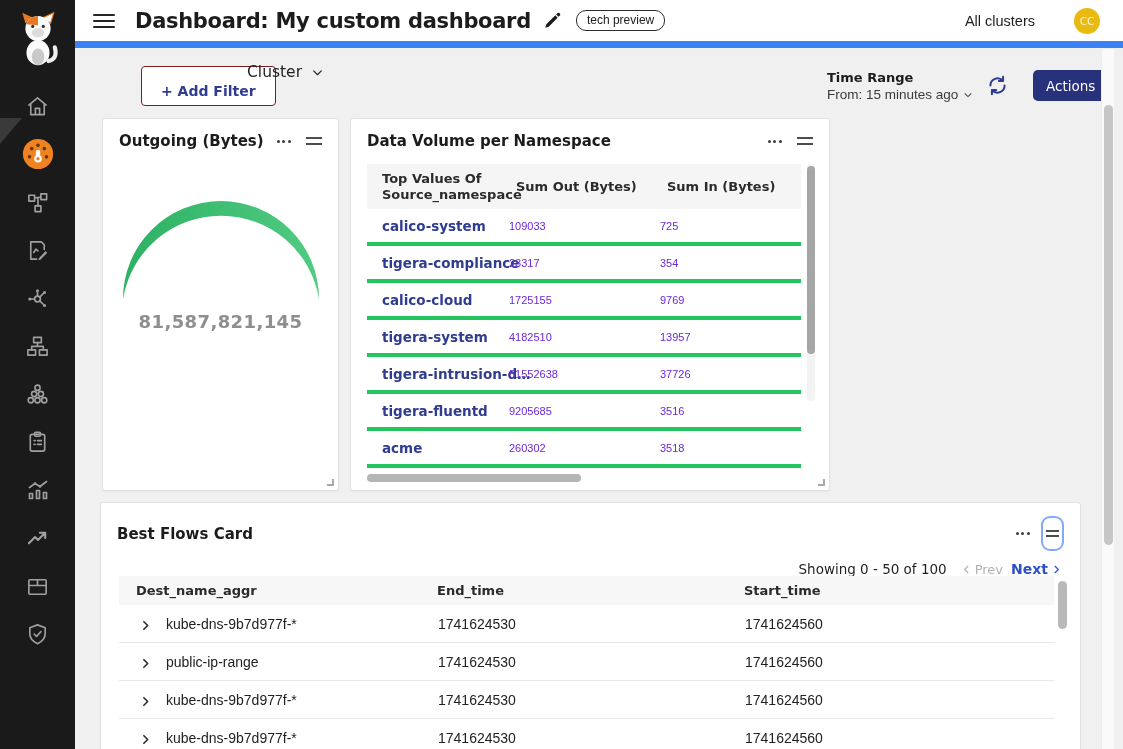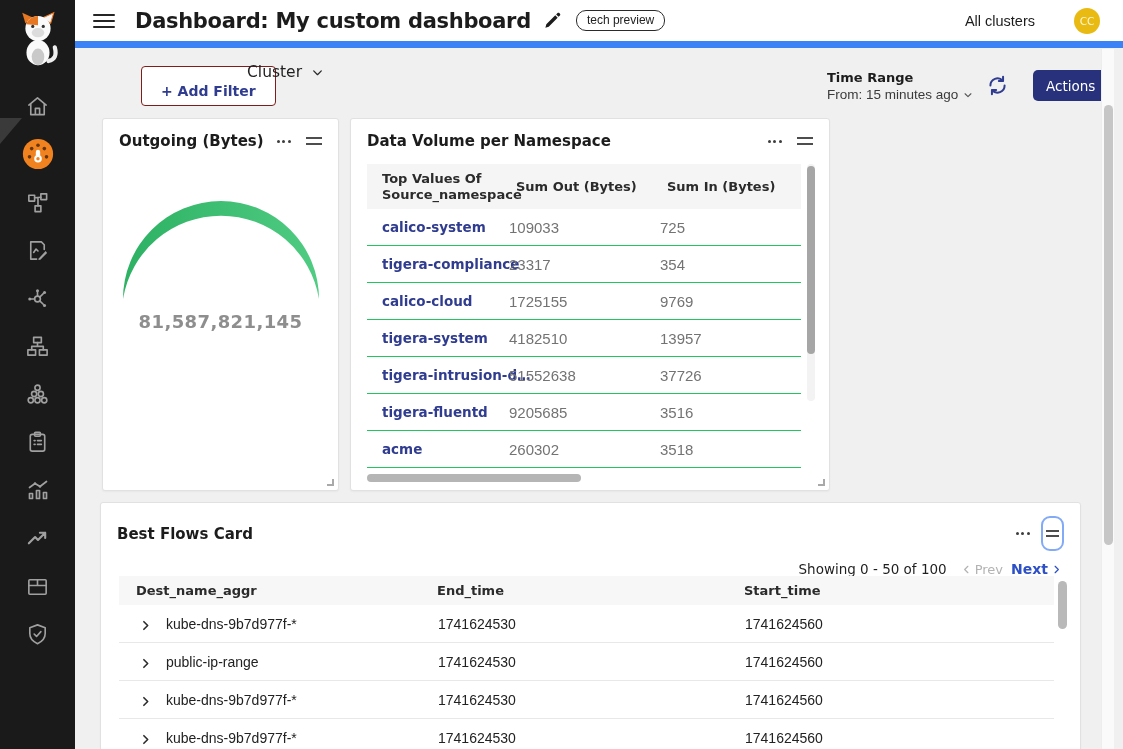--- a/index.html
+++ b/index.html
@@ -69,24 +69,24 @@
   .gauge-value { position:absolute; left:0; top:192px; width:100%; text-align:center;
                  font-size:18px; color:#8e8e8e; letter-spacing:0.4px; }
 
   
   .card-datavol { left:275px; top:70px; width:480px; height:373px; }
   .dv-table { position:absolute; left:16px; top:45px; width:434px; }
   .dv-hrow { display:grid; grid-template-columns:134px 151px 149px; background:#f5f5f5; min-height:45px;
              align-items:center; }
   .dv-hcell { font-size:13px; color:#2b2b2b; line-height:16px; padding:6px 6px 6px 15px; }
   .dv-row { display:grid; grid-template-columns:134px 151px 149px; height:37px; align-items:center;
-            border-bottom:1px solid #22c55e; }
+            border-bottom:4px solid #22c55e; }
   .dv-ns { padding-left:15px; font-size:13.5px; color:#2f3c8f; cursor:pointer;
            font-family:"DejaVu Sans", sans-serif; font-weight:bold; white-space:nowrap; }
-  .dv-num { font-size:15px; color:#737373; padding-left:8px; }
+  .dv-num { font-size:11px; color:#6d28d9; padding-left:8px; }
   .dv-vscroll { position:absolute; left:456px; top:45px; width:8px; height:237px; background:#f3f3f3; border-radius:4px; }
   .dv-vthumb { position:absolute; left:0; top:2px; width:8px; height:188px; background:#a6a6a6; border-radius:4px; }
   .dv-hscroll { position:absolute; left:16px; top:355px; width:434px; height:8px; border-radius:4px; }
   .dv-hthumb { position:absolute; left:0; top:0; width:214px; height:8px; background:#b5b5b5; border-radius:4px; }
 
   
   .card-bestflows { left:25px; top:454px; width:981px; height:320px; }
   .bf-pagination { position:absolute; right:18px; top:58px; display:flex; align-items:center; gap:8px; }
   .bf-showing { font-size:13.5px; color:#1f1f1f; font-family:"DejaVu Sans", sans-serif; }
   .bf-prev { display:flex; align-items:center; gap:3px; color:#b3b3b3; font-size:13px; cursor:default;

